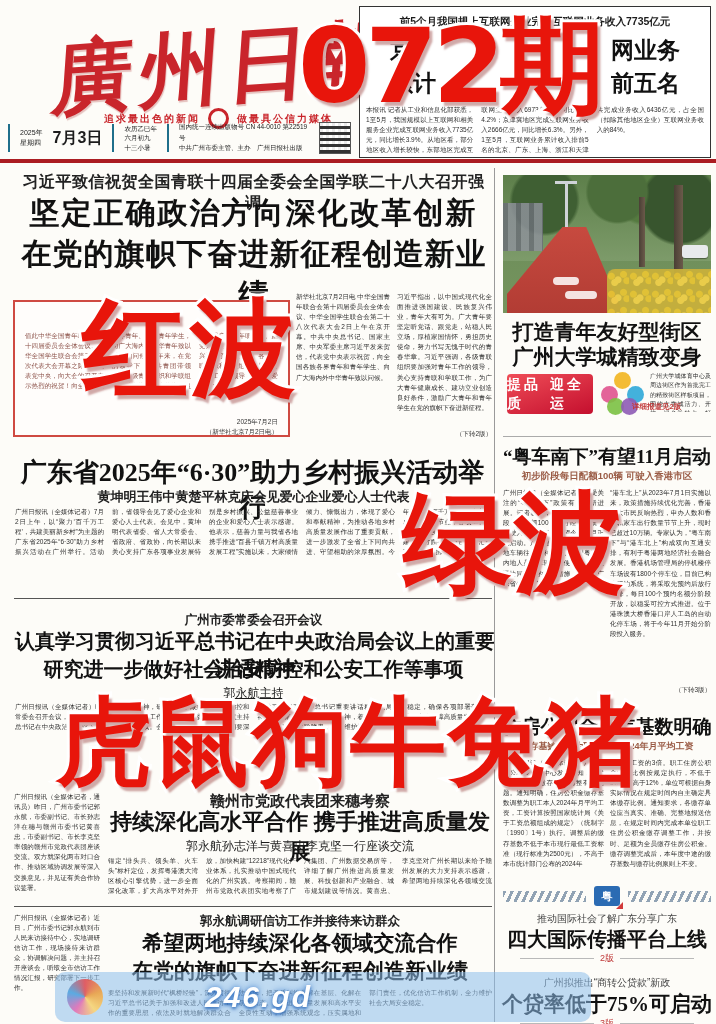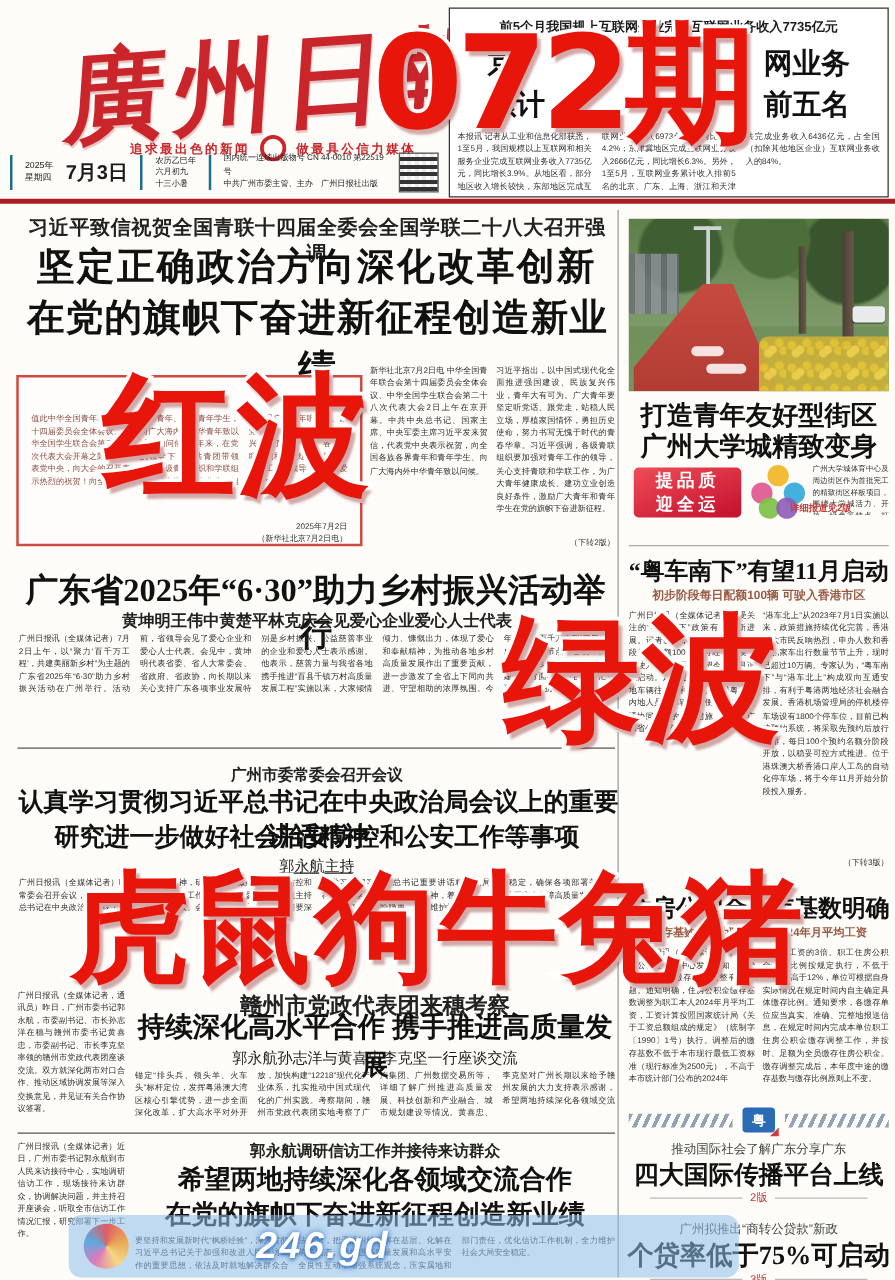--- a/index.html
+++ b/index.html
@@ -29,21 +29,21 @@
   
   .topbox{border:1px solid #333;background:#fff;}
   .split{display:flex;justify-content:space-between;padding:0 24px;}
   
   .letterbox{border:2px solid #cf4a42;background:#fffdfb;padding:8px 10px;box-sizing:border-box;}
   .lettertxt{color:#8a4f46;}
   .dividerH{border-top:1px solid #555;}
   
   .vrule{width:1px;background:#9a9a9a;}
   .badge{background:linear-gradient(160deg,#ef4d57,#c40f2e);color:#fff;border-radius:4px;
-         display:flex;flex-direction:column;align-items:center;justify-content:center;
+         display:flex;align-items:center;justify-content:center;
          font-weight:700;font-size:14px;letter-spacing:3px;line-height:1.35;}
   .petal{position:absolute;width:17px;height:17px;border-radius:50%;opacity:.9;}
   .refrow{display:flex;align-items:center;gap:6px;}
   .refline{flex:1;border-top:1px solid #b9b9b9;}
   .ref{color:#c03a3a;font-size:9px;white-space:nowrap;}
   .stripes{height:11px;background:repeating-linear-gradient(115deg,#7e93a8 0 3px,transparent 3px 7px);opacity:.85;}
   .brandbox{width:26px;height:20px;background:#2b6bb3;border-radius:3px;color:#fff;
             font-size:11px;font-weight:700;display:flex;align-items:center;justify-content:center;position:relative;}
   .brandbox::after{content:"";position:absolute;right:-3px;bottom:-3px;border-left:7px solid transparent;border-bottom:7px solid #d23a3a;}
   
@@ -151,21 +151,21 @@
 
   <div class="abs dividerH" style="left:14px;top:598px;width:478px;"></div>
 
   <div class="abs kick" style="left:15px;top:612px;width:477px;font-size:12.5px;">广州市委常委会召开会议</div>
   <div class="abs serifb ctr" style="left:6px;top:628px;width:498px;font-size:20px;">认真学习贯彻习近平总书记在中央政治局会议上的重要讲话精神</div>
   <div class="abs serifb ctr" style="left:15px;top:656px;width:477px;font-size:20px;">研究进一步做好社会治安防控和公安工作等事项</div>
   <div class="abs ctr" style="left:15px;top:685px;width:477px;font-size:12px;text-decoration:underline;">郭永航主持</div>
   <div class="abs tiny cols4" style="left:15px;top:702px;width:477px;height:84px;">广州日报讯（全媒体记者）昨日，市委常委会召开会议，认真学习贯彻习近平总书记在中央政治局会议上的重要讲话精神，研究进一步做好社会治安防控和公安工作等事项。市委书记郭永航主持会议。会议强调，全市各级各部门要深入学习贯彻习近平总书记重要讲话精神，贯彻落实中央八项规定精神，着力防范化解各类风险隐患，切实维护社会大局安全稳定，确保各项部署落地见效，以高水平安全保障高质量发展。</div>
 
   <div class="abs tiny" style="left:14px;top:792px;width:86px;height:112px;">广州日报讯（全媒体记者，通讯员）昨日，广州市委书记郭永航，市委副书记、市长孙志洋在穗与赣州市委书记黄喜忠，市委副书记、市长李克坚率领的赣州市党政代表团座谈交流。双方就深化两市对口合作、推动区域协调发展等深入交换意见，并见证有关合作协议签署。</div>
-  <div class="abs kick" style="left:108px;top:792px;width:384px;font-size:18px;">赣州市党政代表团来穗考察</div>
+  <div class="abs kick" style="left:108px;top:792px;width:384px;font-size:15px;">赣州市党政代表团来穗考察</div>
   <div class="abs serifb ctr" style="left:108px;top:807px;width:384px;font-size:22px;">持续深化高水平合作  携手推进高质量发展</div>
   <div class="abs ctr" style="left:108px;top:838px;width:384px;font-size:12px;">郭永航孙志洋与黄喜忠李克坚一行座谈交流</div>
   <div class="abs tiny cols4" style="left:108px;top:856px;width:384px;height:46px;">锚定“排头兵、领头羊、火车头”标杆定位，发挥粤港澳大湾区核心引擎优势，进一步全面深化改革，扩大高水平对外开放，加快构建“12218”现代化产业体系，扎实推动中国式现代化的广州实践。考察期间，赣州市党政代表团实地考察了广汽集团、广州数据交易所等，详细了解广州推进高质量发展、科技创新和产业融合、城市规划建设等情况。黄喜忠、李克坚对广州长期以来给予赣州发展的大力支持表示感谢，希望两地持续深化各领域交流合作，携手推进高质量发展，更好服务全国发展大局。</div>
 
   <div class="abs dividerH" style="left:14px;top:906px;width:478px;"></div>
 
   <div class="abs tiny" style="left:14px;top:913px;width:86px;height:108px;">广州日报讯（全媒体记者）近日，广州市委书记郭永航到市人民来访接待中心，实地调研信访工作，现场接待来访群众，协调解决问题，并主持召开座谈会，听取全市信访工作情况汇报，研究部署下一步工作。</div>
   <div class="abs kick" style="left:108px;top:913px;width:384px;font-size:12.5px;">郭永航调研信访工作并接待来访群众</div>
   <div class="abs serifb ctr" style="left:108px;top:929px;width:384px;font-size:21px;">希望两地持续深化各领域交流合作</div>
   <div class="abs serifb ctr" style="left:108px;top:957px;width:384px;font-size:21px;">在党的旗帜下奋进新征程创造新业绩</div>

